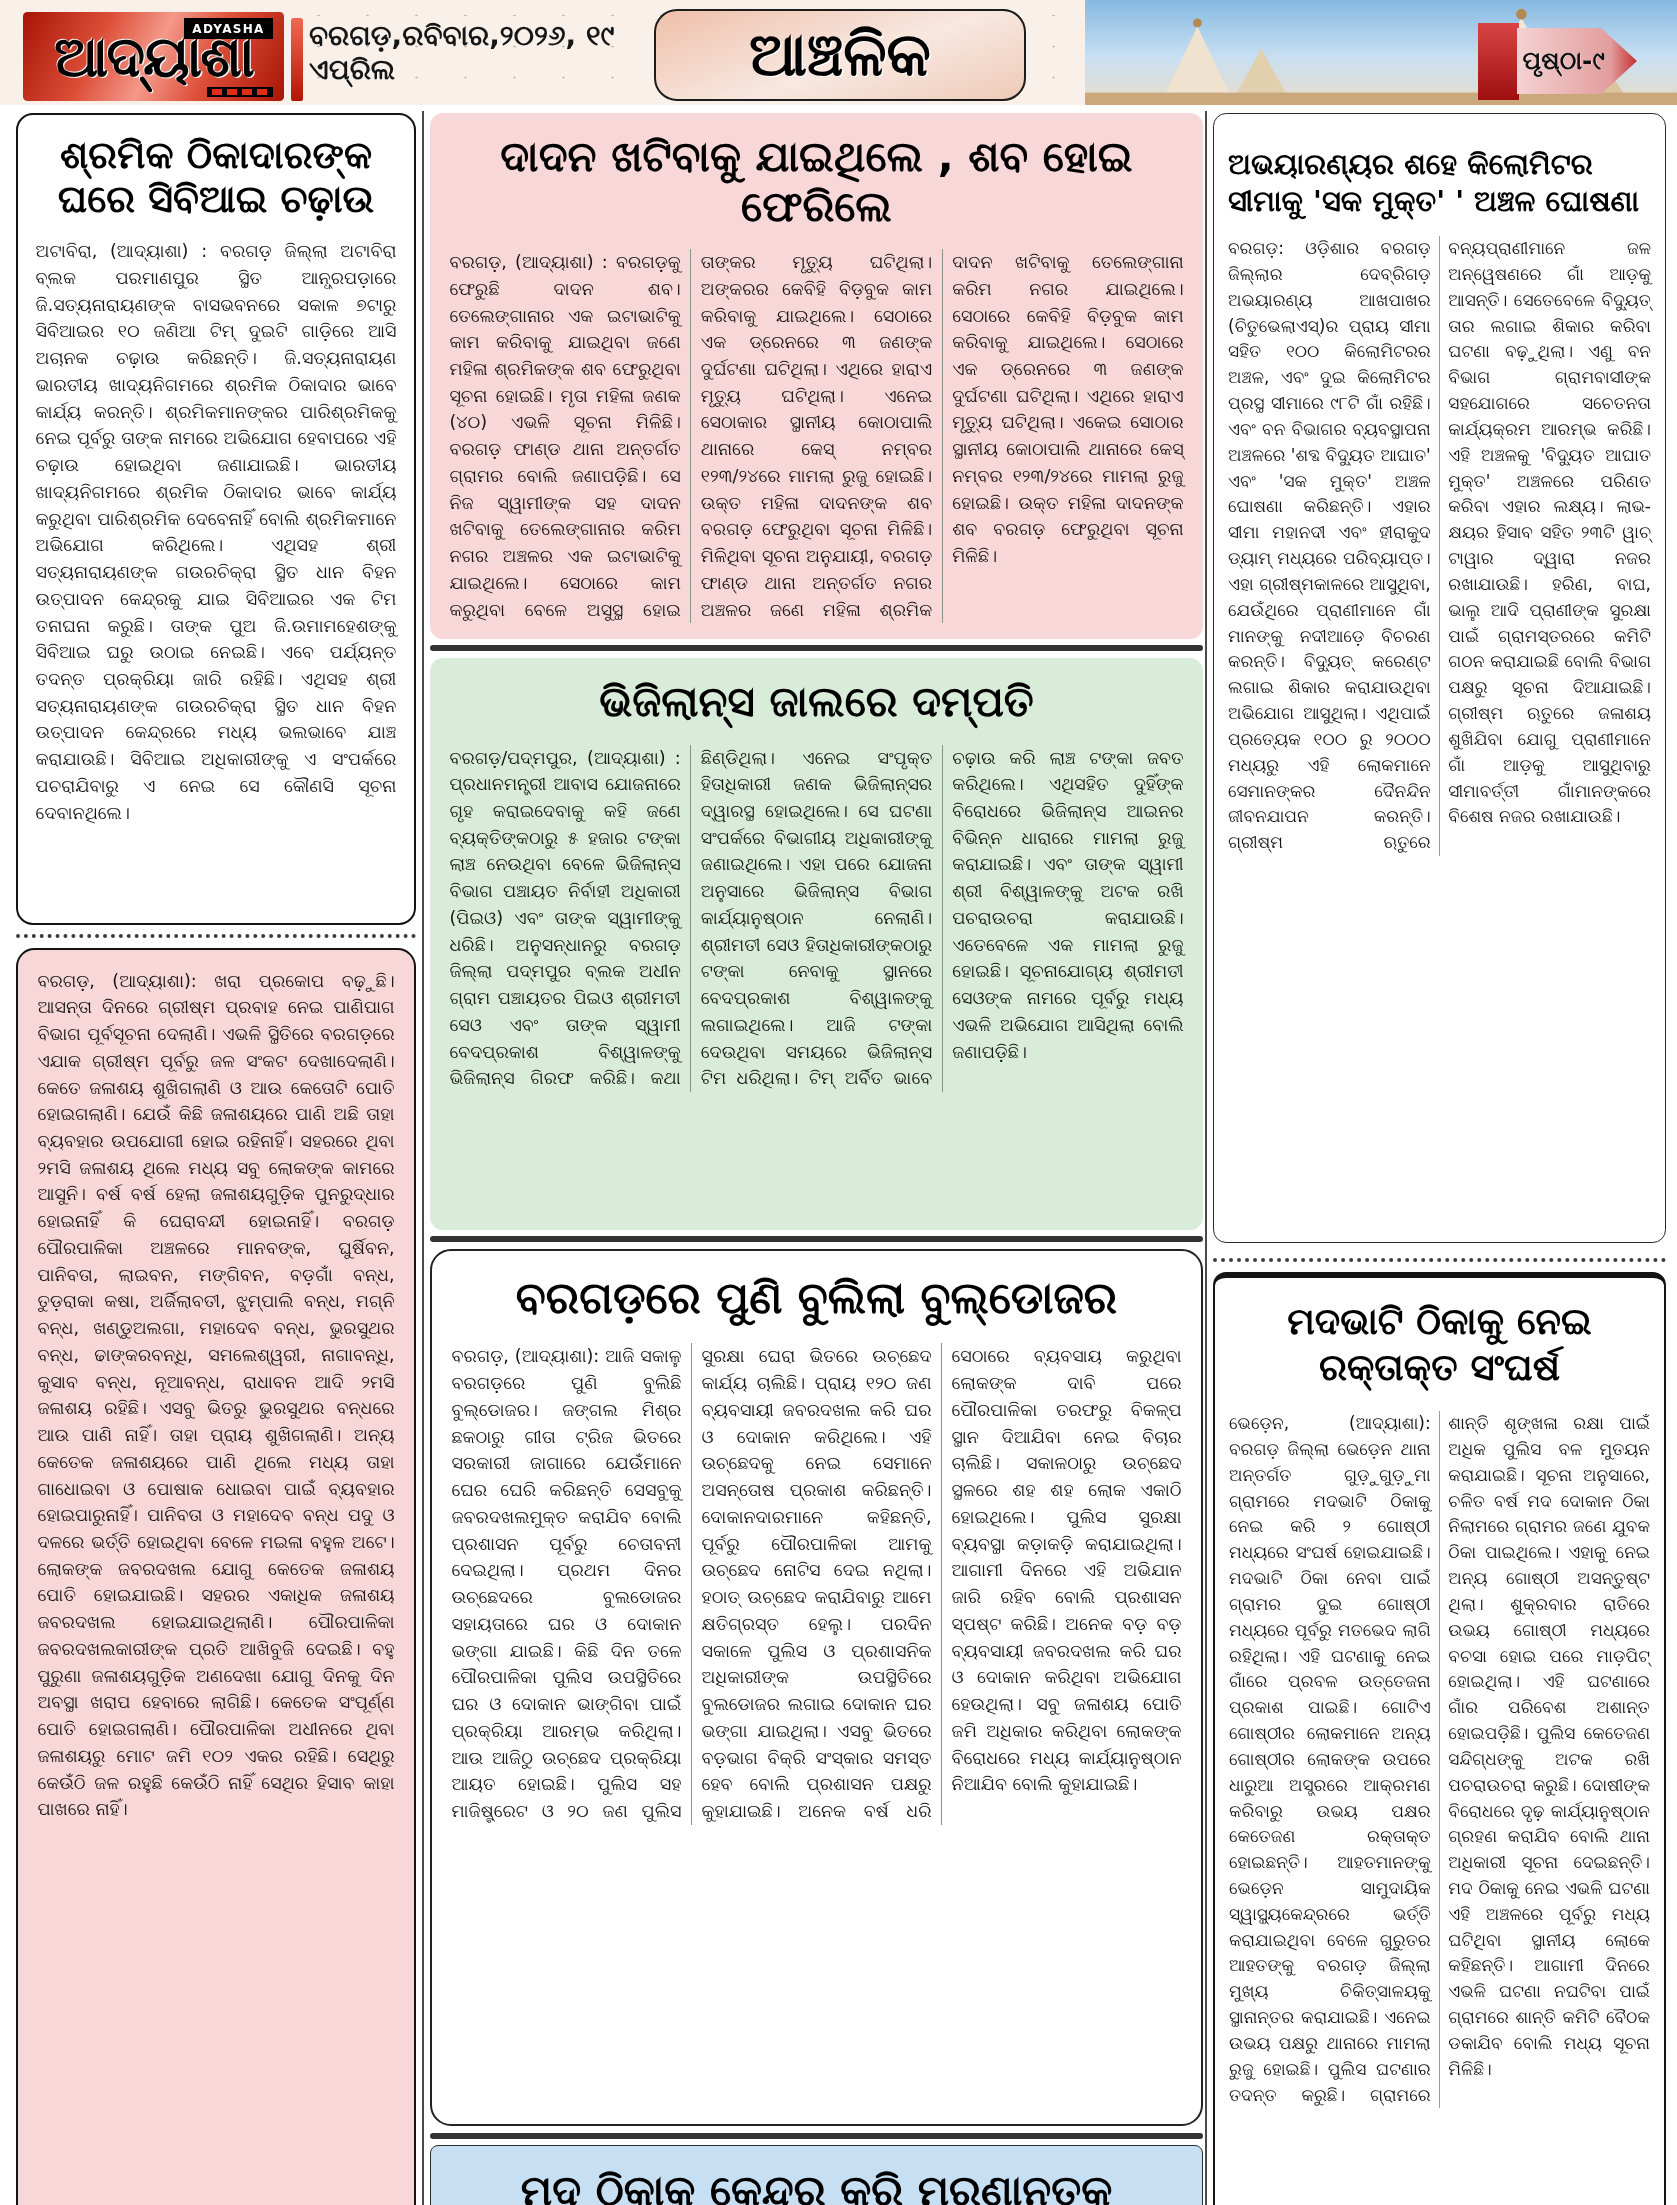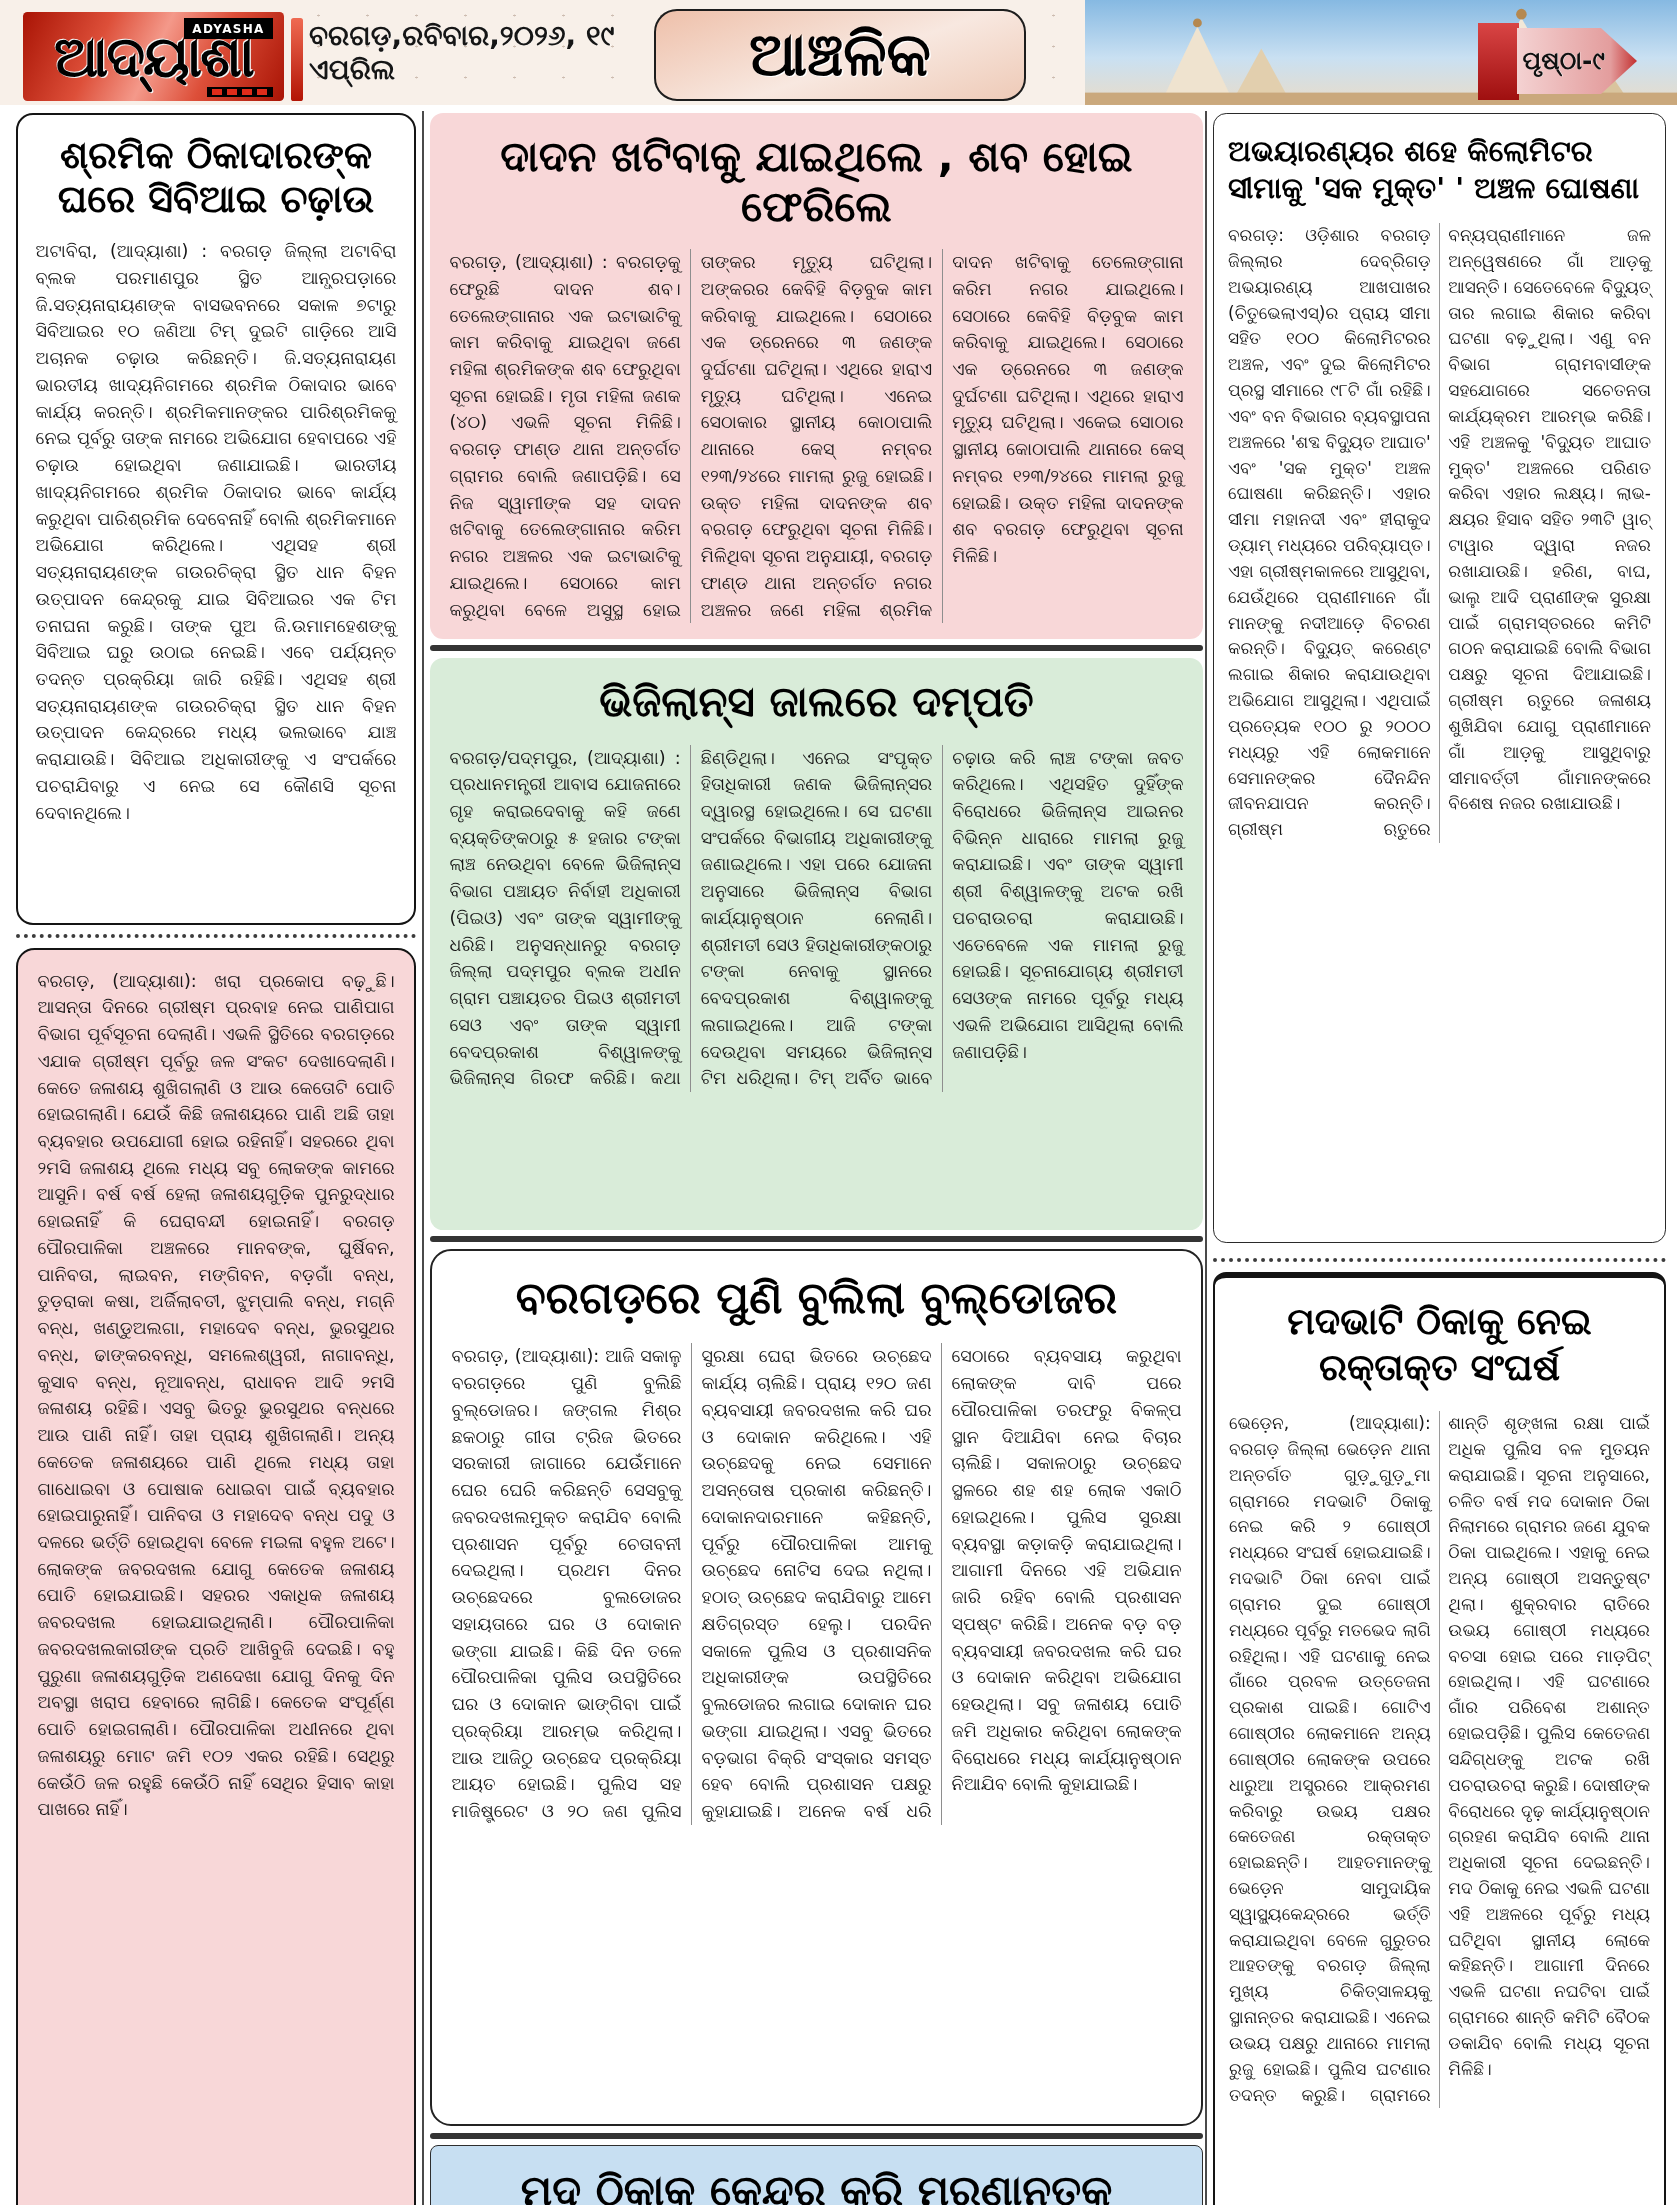--- a/index.html
+++ b/index.html
@@ -61,21 +61,21 @@
   .art-e{left:430px;top:1249px;width:773px;height:877px;background:#fff;border:2.2px solid #232323;
          border-radius:21px;padding:13.2px 19.4px;}
   .art-e .headline{font-size:44px;margin:8px 0 19.4px;}
   .art-f{left:430px;top:2145px;width:773px;height:532px;background:#c7dff2;border:1.8px solid #2e2e2e;
          border-radius:8px;padding:13.2px 21px;}
   .art-f .headline{font-size:42px;margin:7px 0 19.4px;}
   .cols3{column-count:3;column-gap:20px;column-rule:0.9px solid #8e8e8e;}
   .cols2{column-count:2;column-gap:17.6px;column-rule:0.9px solid #9a9a9a;}
   
   .art-g{left:1213px;top:113px;width:453px;height:1130px;background:#fff;border:1.8px solid #2a2a2a;
-         border-radius:13.2px;padding:17px 14px;}
+         border-radius:13.2px;padding:30px 14px;}
   .art-g .headline{font-size:29px;text-align:left;line-height:1.3;margin:1.8px 0 15px;}
   .art-g .body-text{font-size:17px;}
   .art-h{left:1213px;top:1272px;width:453px;height:1405px;background:#fff;border:2.2px solid #141414;
          border-radius:13.2px;border-top-width:6.2px;padding:13.2px 14px;}
   .art-h .headline{font-size:37px;line-height:1.25;margin:8px 0 19.4px;}
   .art-h .body-text{font-size:17px;}
   svg{display:block;}
 </style>
 </head>
 <body>

